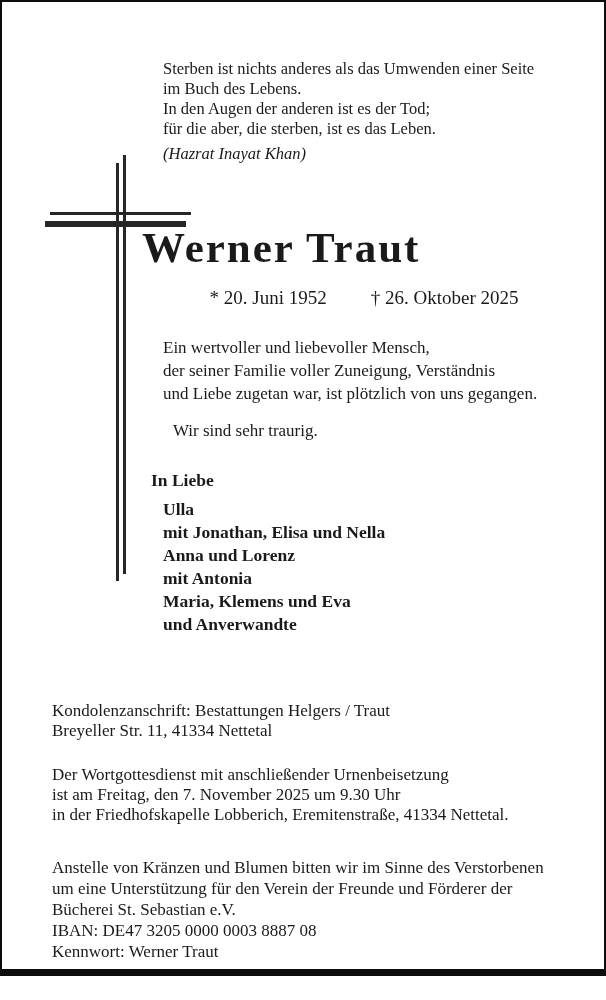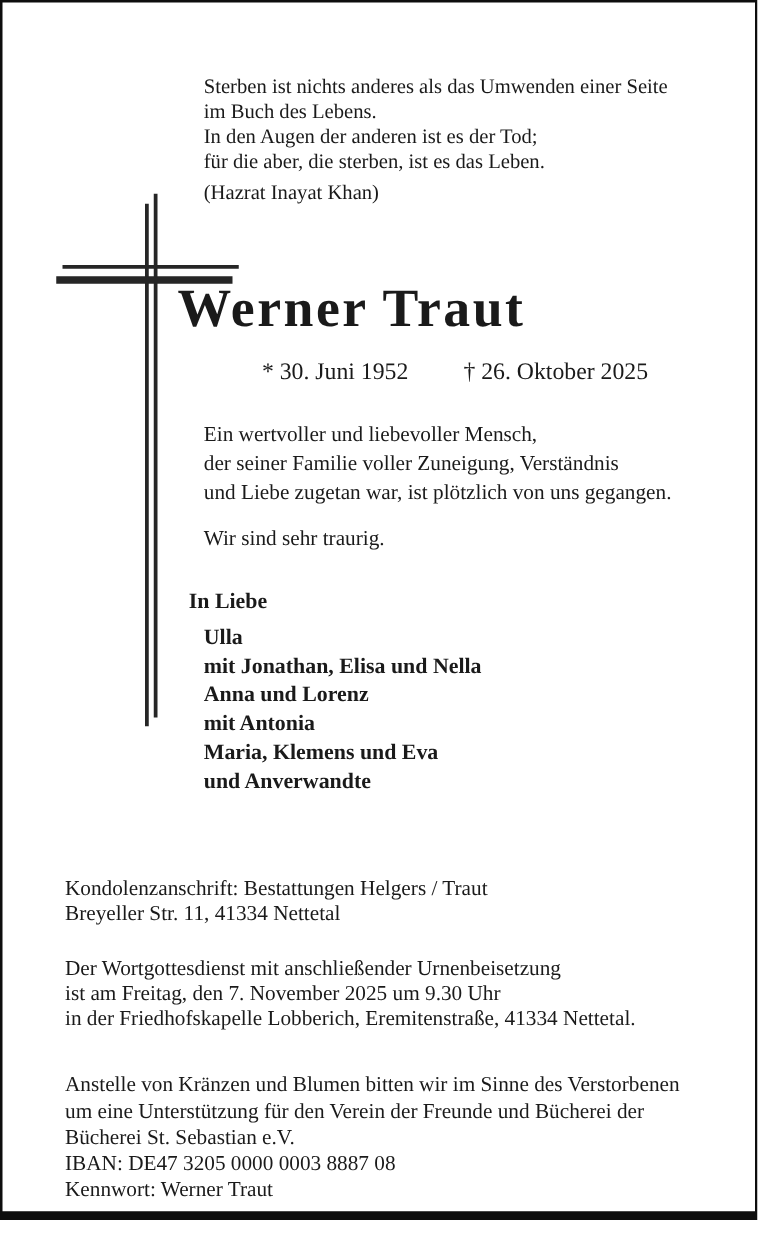--- a/index.html
+++ b/index.html
@@ -26,20 +26,21 @@
   .quote {
     position: absolute;
     left: 161px;
     top: 57px;
     font-size: 16.5px;
     line-height: 20px;
     white-space: nowrap;
   }
   .quote .attribution {
     margin-top: 5px;
+    font-style: italic;
   }
 
   
   .cross-bar {
     position: absolute;
     background: #262626;
   }
   .cross-v1 { left: 114px; top: 161px; width: 3px;  height: 418px; }
   .cross-v2 { left: 121px; top: 153px; width: 3px;  height: 419px; }
   .cross-h1 { left: 48px;  top: 210px; width: 141px; height: 3px; }
@@ -73,21 +74,21 @@
   .tribute {
     position: absolute;
     left: 161px;
     top: 334px;
     font-size: 17px;
     line-height: 23px;
     white-space: nowrap;
   }
   .sorrow {
     position: absolute;
-    left: 161px;
+    left: 171px;
     top: 417px;
     font-size: 17px;
     line-height: 23px;
     white-space: nowrap;
   }
 
   
   .in-liebe {
     position: absolute;
     left: 149px;
@@ -145,21 +146,21 @@
 
   <div>
     <div class="cross-bar cross-v1"></div>
     <div class="cross-bar cross-v2"></div>
     <div class="cross-bar cross-h1"></div>
     <div class="cross-bar cross-h2"></div>
   </div>
 
   <div class="name">Werner Traut</div>
   <div class="dates">
-    <span>* 30. Juni 1952</span>
+    <span>* 20. Juni 1952</span>
     <span>† 26. Oktober 2025</span>
   </div>
 
   <div class="tribute">
     <div>Ein wertvoller und liebevoller Mensch,</div>
     <div>der seiner Familie voller Zuneigung, Verständnis</div>
     <div>und Liebe zugetan war, ist plötzlich von uns gegangen.</div>
   </div>
   <div class="sorrow">Wir sind sehr traurig.</div>
 
@@ -179,19 +180,19 @@
   </div>
 
   <div class="info service">
     <div>Der Wortgottesdienst mit anschließender Urnenbeisetzung</div>
     <div>ist am Freitag, den 7. November 2025 um 9.30 Uhr</div>
     <div>in der Friedhofskapelle Lobberich, Eremitenstraße, 41334 Nettetal.</div>
   </div>
 
   <div class="info donation">
     <div>Anstelle von Kränzen und Blumen bitten wir im Sinne des Verstorbenen</div>
-    <div>um eine Unterstützung für den Verein der Freunde und Bücherei der</div>
+    <div>um eine Unterstützung für den Verein der Freunde und Förderer der</div>
     <div>Bücherei St. Sebastian e.V.</div>
     <div>IBAN: DE47 3205 0000 0003 8887 08</div>
     <div>Kennwort: Werner Traut</div>
   </div>
 
 </div>
 
 </body></html>

